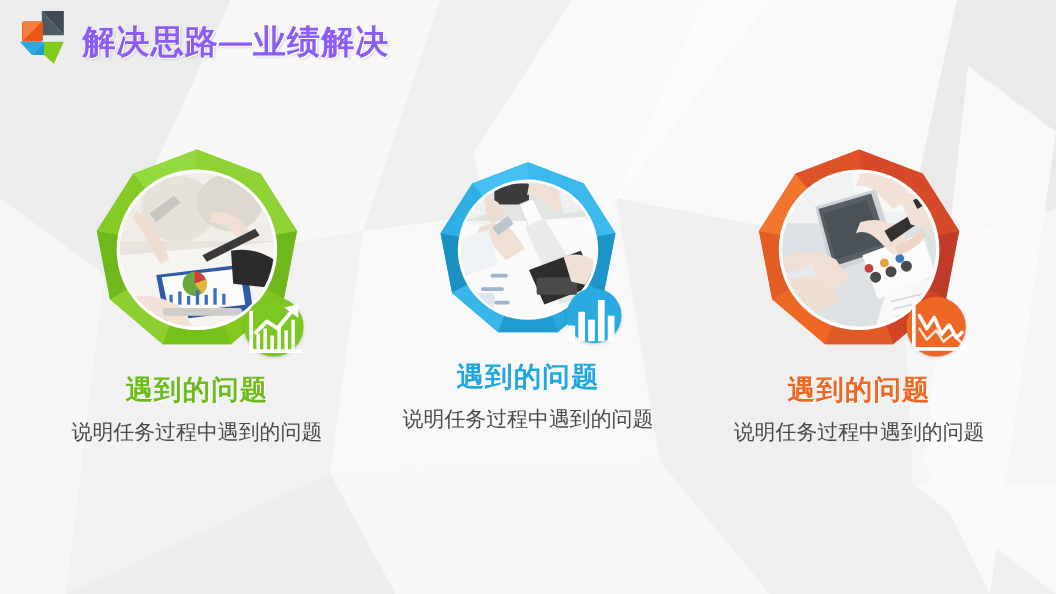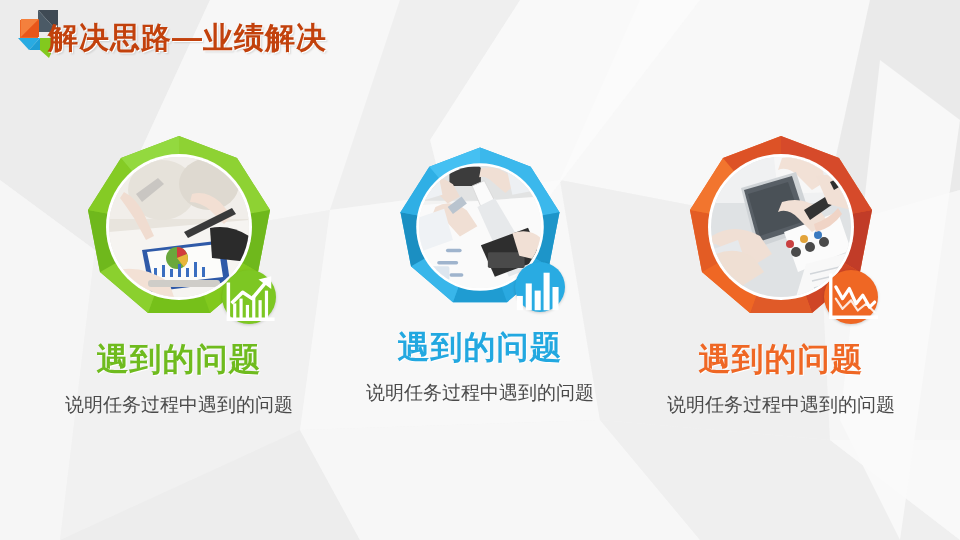--- a/index.html
+++ b/index.html
@@ -16,23 +16,23 @@
   
   .bg-facets { position:absolute; inset:0; }
   .bg-facets svg { width:100%; height:100%; display:block; }
 
   
   .header { position:absolute; left:0; top:0; width:100%; height:70px; }
   .logo-mark {
     position:absolute; left:18px; top:10px; width:42px; height:50px;
   }
   .slide-title {
-    position:absolute; left:48px; top:18px;
+    position:absolute; left:75px; top:18px;
     font-size:30px; font-weight:bold; letter-spacing:1px;
-    color:#c2410c;
+    color:#8b5cf6;
     text-shadow:1px 1px 0 #ffffff, 2px 2px 2px rgba(0,0,0,0.12);
     white-space:nowrap;
   }
 
   
   .columns {
     position:absolute; left:0; top:132px; width:960px; height:360px;
     display:flex; justify-content:space-between; padding:0 34px;
   }
   .column {
@@ -46,21 +46,21 @@
 
   .badge {
     position:absolute; border-radius:50%;
     display:flex; align-items:center; justify-content:center;
     box-shadow:0 1px 3px rgba(0,0,0,0.18);
   }
   .badge svg { display:block; }
 
   .col-title {
     margin-top:16px;
-    font-size:32px; font-weight:bold; letter-spacing:1px;
+    font-size:25px; font-weight:bold; letter-spacing:1px;
     text-shadow:1px 1px 0 rgba(255,255,255,0.9);
   }
   .col-body {
     margin-top:9px;
     font-size:19px; line-height:1.45; color:#4a4a4a;
     text-align:center; width:250px;
   }
 </style>
 </head>
 <body>

